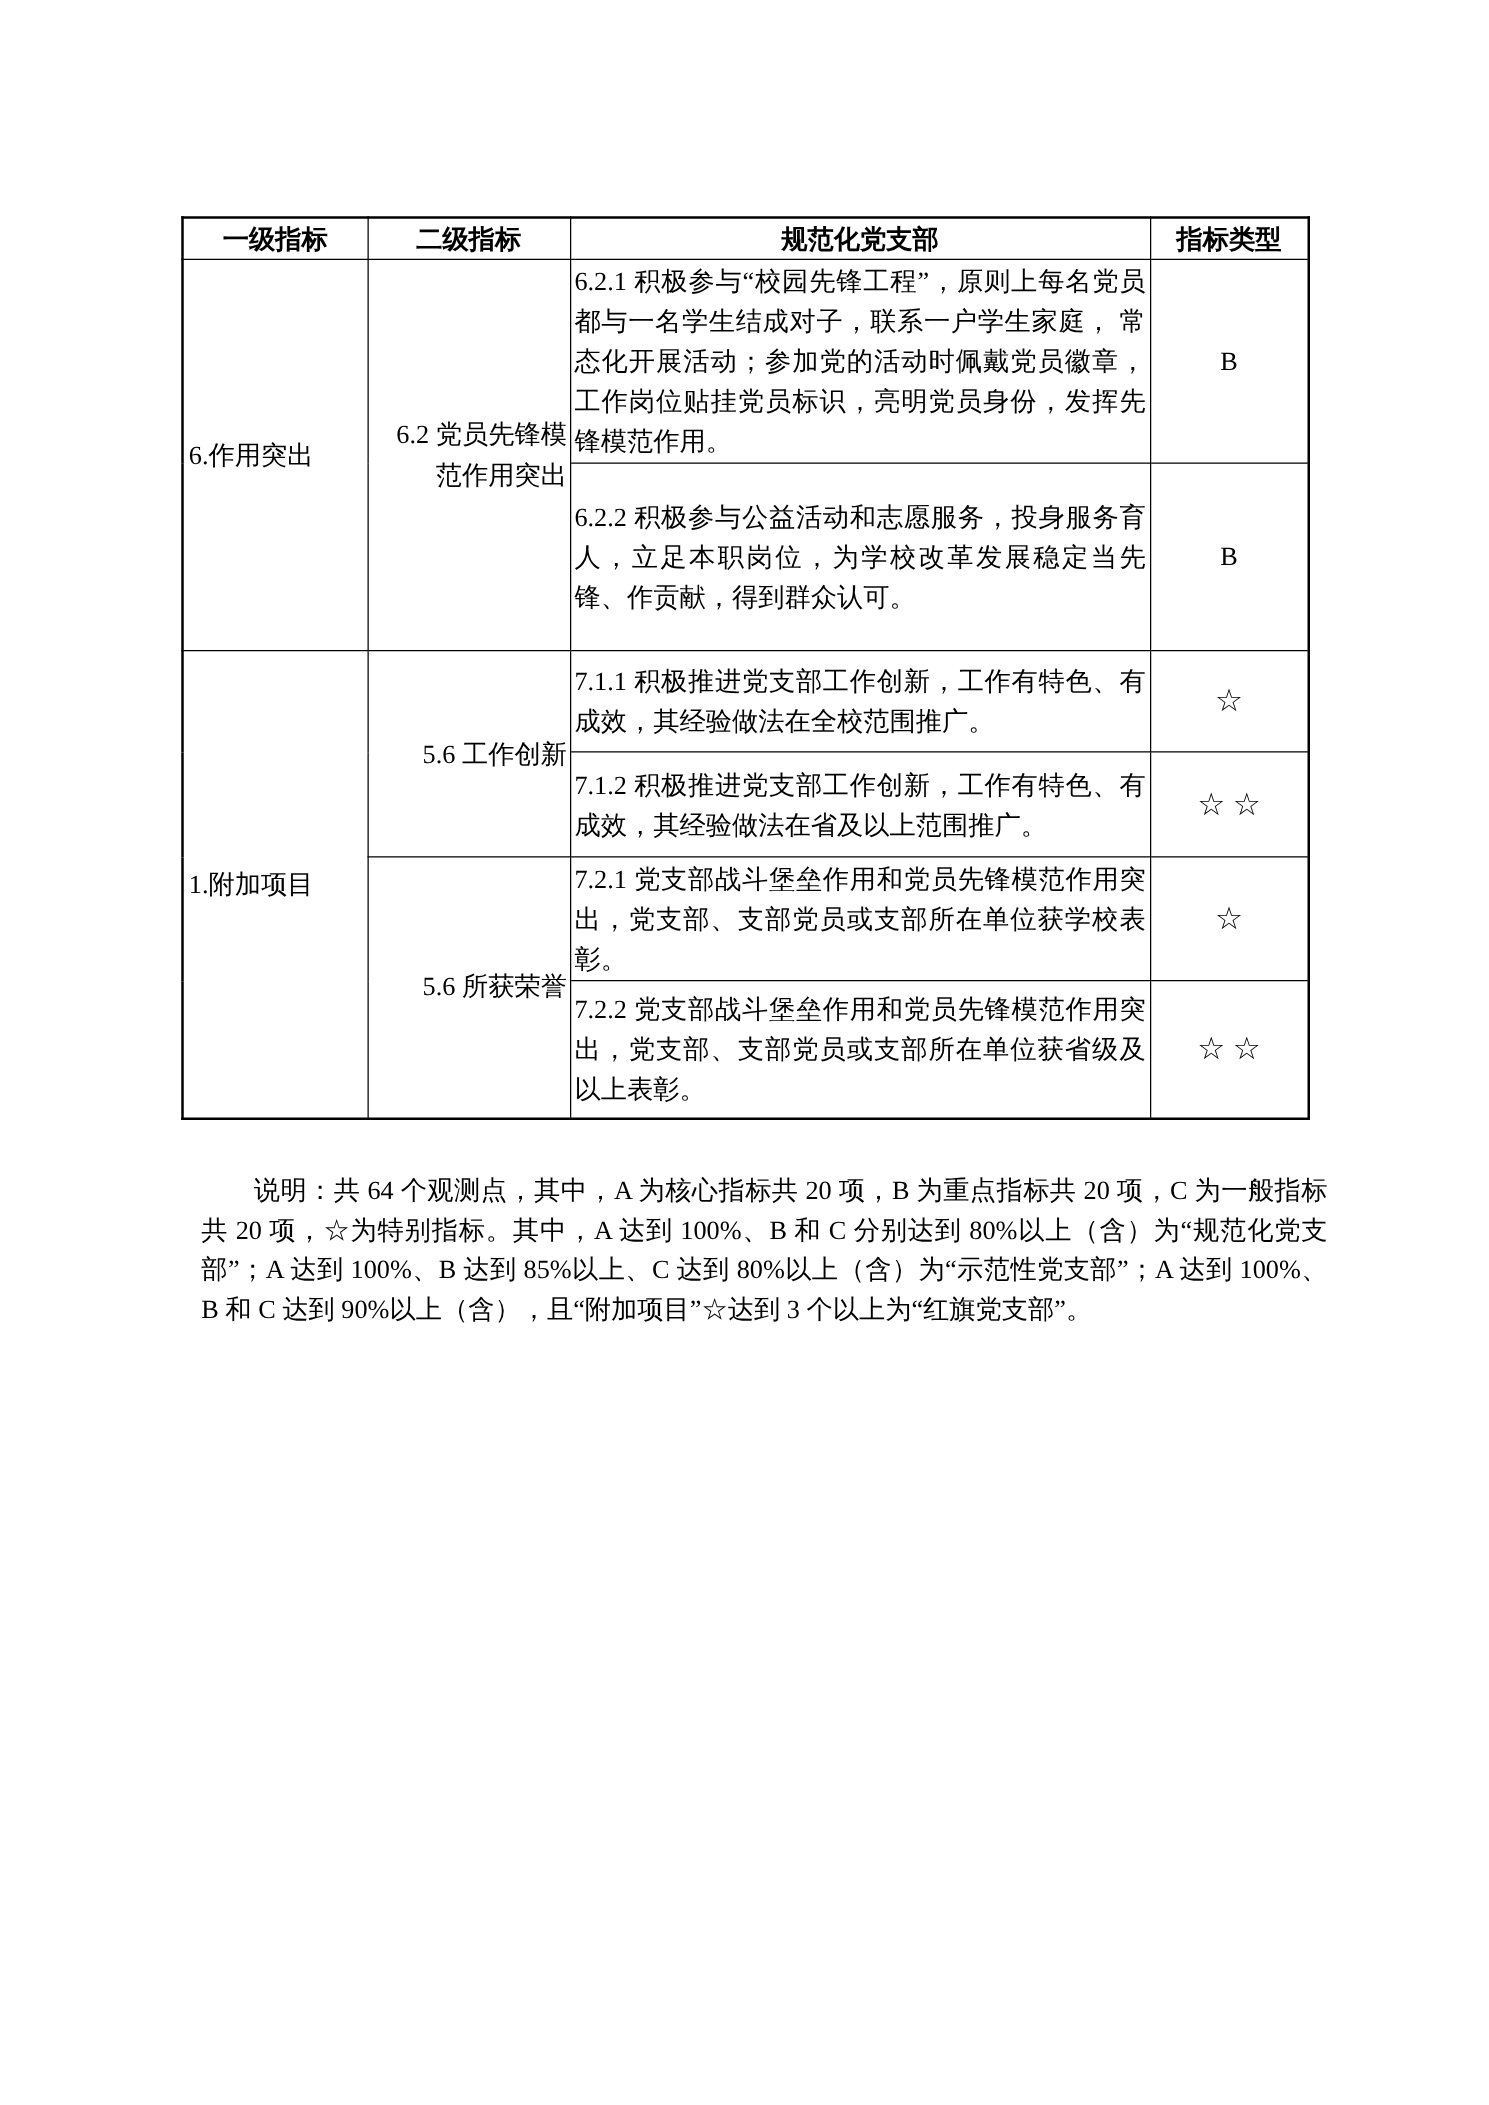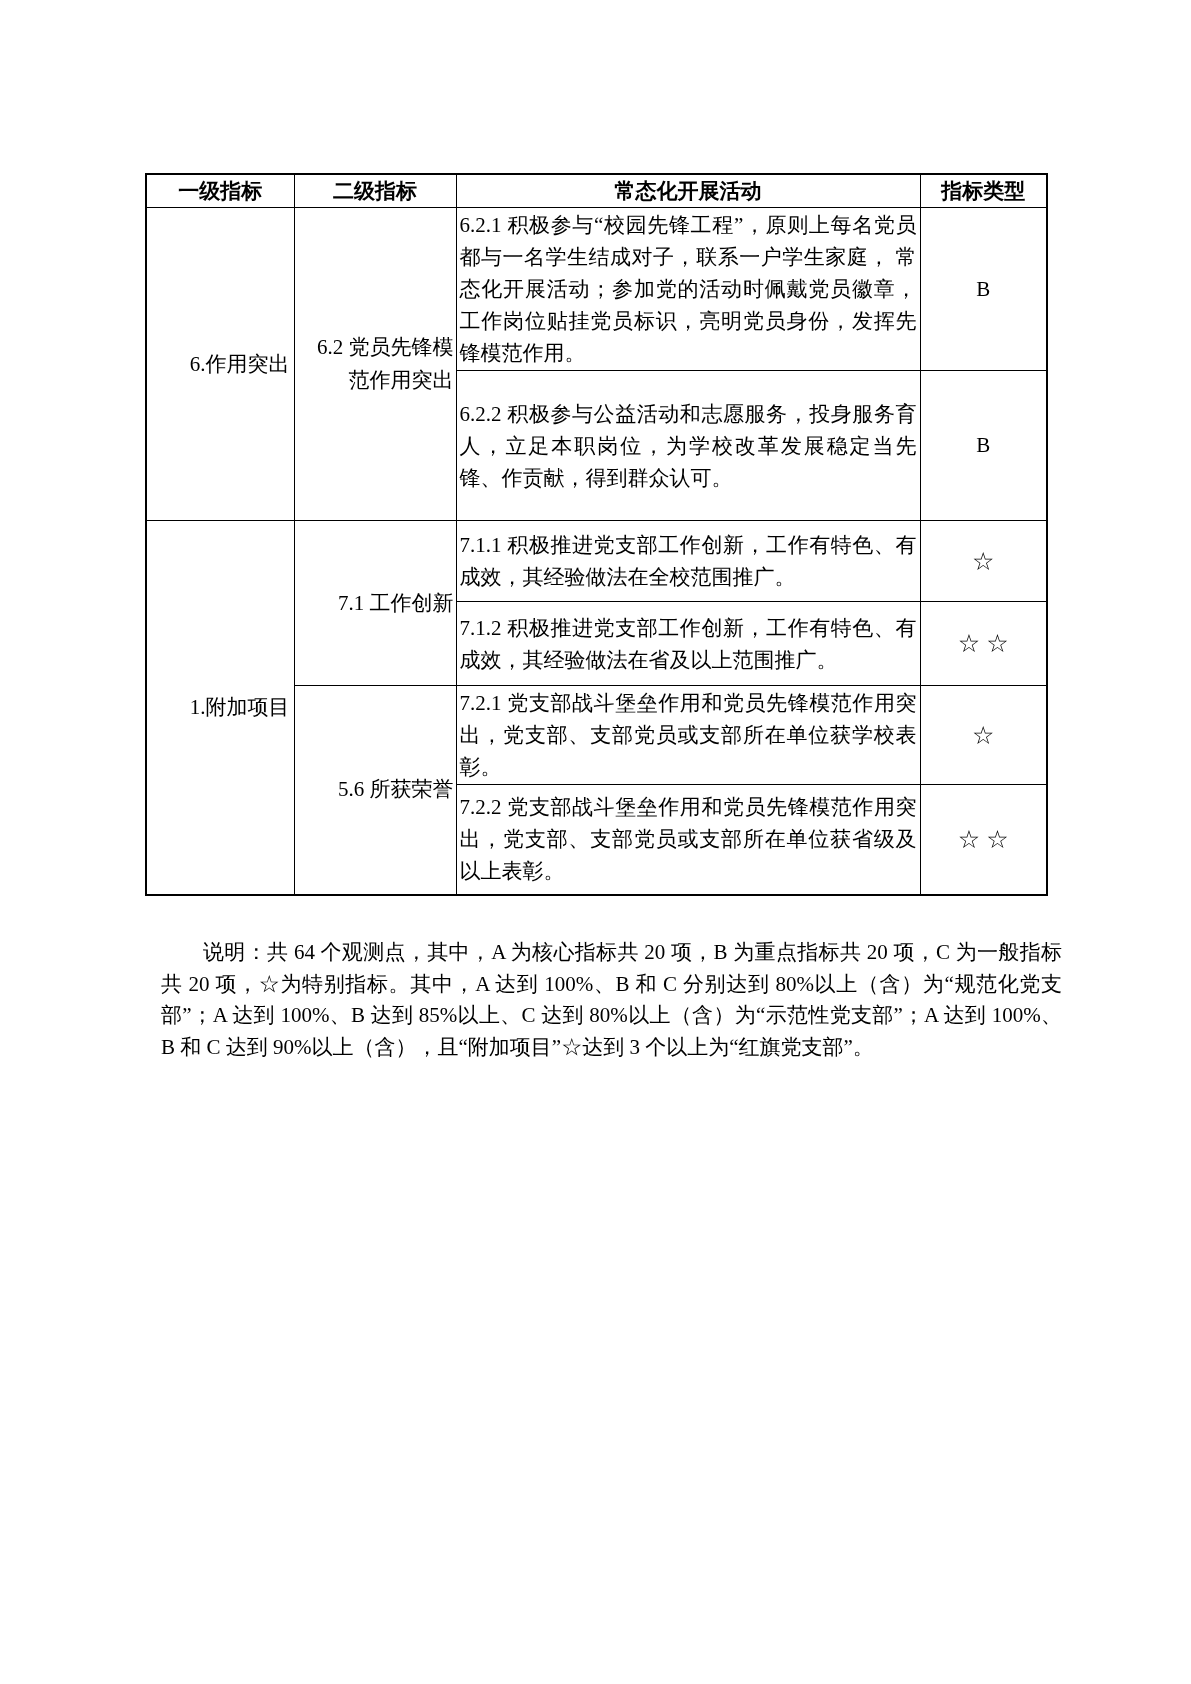--- a/index.html
+++ b/index.html
@@ -37,21 +37,21 @@
 
   th.hcell {
     font-family: "Liberation Sans", "DejaVu Sans", sans-serif;
     font-weight: bold;
     font-size: 21px;
     text-align: center;
     padding: 2px 0;
   }
   td.lv1 {
     font-size: 21px;
-    text-align: right;
+    text-align: left;
     padding: 0 4px;
     line-height: 32px;
   }
   td.lv2 {
     font-size: 21px;
     text-align: right;
     padding: 0 2px;
     line-height: 33px;
   }
   td.obs {
@@ -93,39 +93,39 @@
     <colgroup>
       <col style="width:148px">
       <col style="width:162px">
       <col style="width:464px">
       <col style="width:127px">
     </colgroup>
     <tbody>
       <tr class="hdr">
         <th class="hcell">一级指标</th>
         <th class="hcell">二级指标</th>
-        <th class="hcell">常态化开展活动</th>
+        <th class="hcell">规范化党支部</th>
         <th class="hcell">指标类型</th>
       </tr>
 
       <tr class="r-621">
         <td class="lv1" rowspan="2">6.作用突出</td>
         <td class="lv2" rowspan="2">6.2 党员先锋模范作用突出</td>
         <td class="obs">6.2.1 积极参与“校园先锋工程”，原则上每名党员都与一名学生结成对子，联系一户学生家庭， 常态化开展活动；参加党的活动时佩戴党员徽章， 工作岗位贴挂党员标识，亮明党员身份，发挥先锋模范作用。</td>
         <td class="typ">B</td>
       </tr>
 
       <tr class="r-622">
         <td class="obs">6.2.2 积极参与公益活动和志愿服务，投身服务育人，立足本职岗位，为学校改革发展稳定当先锋、作贡献，得到群众认可。</td>
         <td class="typ">B</td>
       </tr>
 
       <tr class="r-711">
         <td class="lv1" rowspan="4">1.附加项目</td>
-        <td class="lv2" rowspan="2">7.1 工作创新</td>
+        <td class="lv2" rowspan="2">5.6 工作创新</td>
         <td class="obs">7.1.1 积极推进党支部工作创新，工作有特色、有成效，其经验做法在全校范围推广。</td>
         <td class="typ star">☆</td>
       </tr>
 
       <tr class="r-712">
         <td class="obs">7.1.2 积极推进党支部工作创新，工作有特色、有成效，其经验做法在省及以上范围推广。</td>
         <td class="typ star">☆☆</td>
       </tr>
 
       <tr class="r-721">

